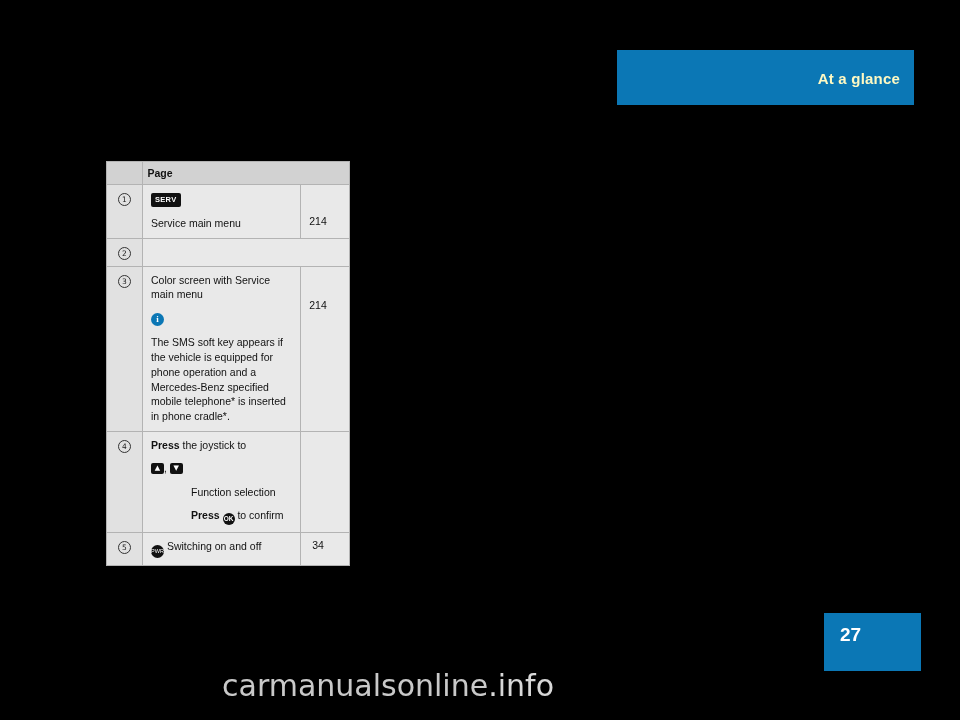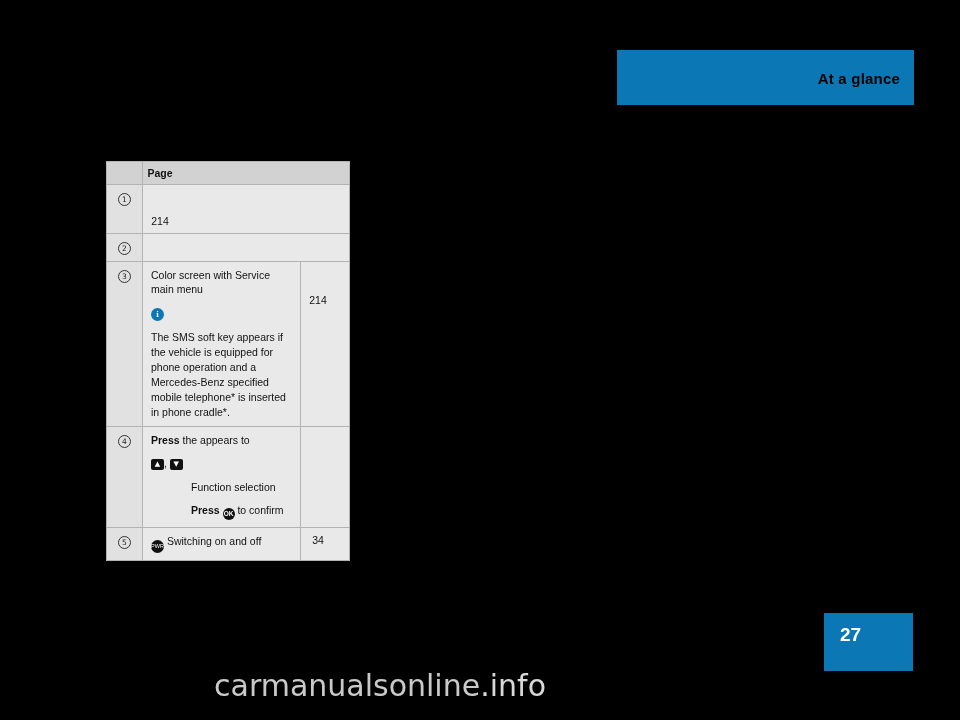--- a/index.html
+++ b/index.html
@@ -21,48 +21,48 @@
     left: 617px;
     top: 50px;
     width: 297px;
     height: 55px;
     background: #0b77b5;
   }
   .header-banner .header-title {
     position: absolute;
     right: 14px;
     top: 20px;
-    color: #000000;
+    color: #fef9c3;
     font-size: 15px;
     font-weight: bold;
     letter-spacing: 0.2px;
   }
 
   
   .page-box {
     position: absolute;
     left: 824px;
     top: 613px;
-    width: 89px;
+    width: 97px;
     height: 58px;
     background: #0b77b5;
   }
   .page-box .page-num {
     position: absolute;
     left: 16px;
     top: 11px;
     color: #ffffff;
     font-size: 19px;
     font-weight: bold;
   }
 
   
   .watermark {
     position: absolute;
-    left: 0;
+    left: 8px;
     top: 668px;
     width: 760px;
     text-align: center;
     color: #c9c9c9;
     font-size: 30px;
     letter-spacing: 0px;
     font-family: "DejaVu Sans", sans-serif;
   }
   .watermark .wm-light { color: #d8d8d8; }
 
@@ -225,20 +225,25 @@
 <div class="table">
 
   <div class="trow header-row">
     <div class="c-num"></div>
     <div class="c-pg">Page</div>
   </div>
 
   <div class="trow">
     <div class="c-num">
       <span class="circnum">1</span>
+    </div>
+    <div class="c-fn">
+      <span class="serv-badge">SERV</span>
+      <div class="blockgap"></div>
+      <div>Service main menu</div>
     </div>
     <div class="c-pg">
       <div style="padding-top:24px">214</div>
     </div>
   </div>
 
   <div class="trow">
     <div class="c-num">
       <span class="circnum">2</span>
     </div>
@@ -263,21 +268,21 @@
       <div style="padding-top:26px">214</div>
     </div>
   </div>
 
   <div class="trow">
     <div class="c-num">
       <span class="circnum">4</span>
     </div>
     <div class="c-fn">
       <div>
-        <span class="bold">Press</span><span> the appears to</span>
+        <span class="bold">Press</span><span> the joystick to</span>
       </div>
       <div class="pad-t">
         <span class="arrow-key">▲</span><span class="arrow-sep">,</span> <span class="arrow-key">▼</span>
       </div>
       <div class="pad-t2">Function selection</div>
       <div class="pad-t2">
         <span class="bold">Press</span>
         <span class="ok-key">OK</span><span> to confirm</span>
       </div>
     </div>

